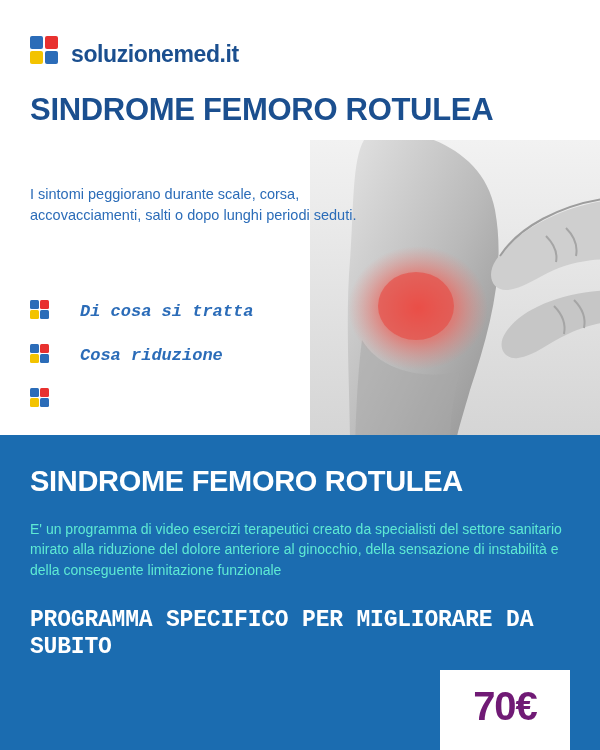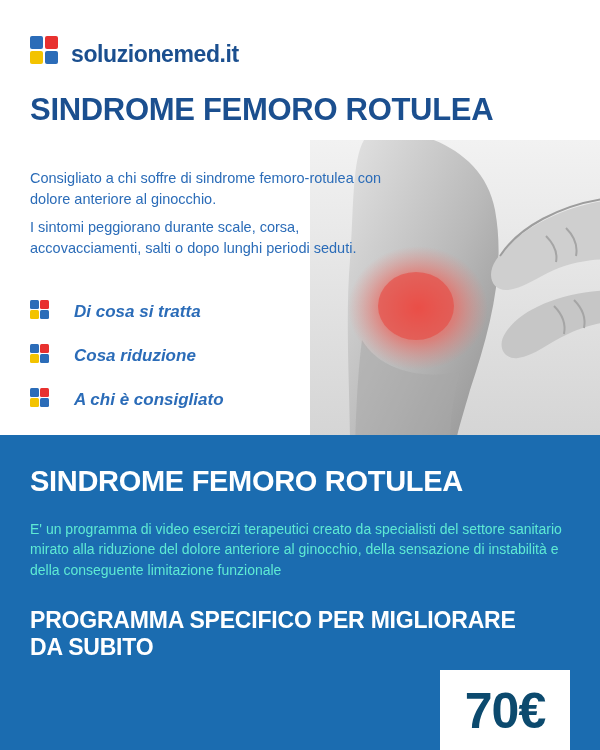--- a/index.html
+++ b/index.html
@@ -77,31 +77,32 @@
   .intro {
     position: absolute;
     left: 30px; top: 168px;
     width: 360px;
     font-size: 14.5px;
     line-height: 1.42;
     color: #2b6cb8;
     z-index: 5;
   }
   .intro p { margin: 0; }
-  .intro .p2 { margin-top: 8px; }
+  .intro .p2 { margin-top: 16px; }
 
   
   .bullets {
     position: absolute;
     left: 30px; top: 300px;
     z-index: 5;
   }
   .bullet {
-    display: flex; align-items: flex-end; gap: 22px;
+    display: flex; align-items: center; gap: 28px;
     margin-bottom: 22px;
+    font-family: Liberation Mono, monospace;
   }
   .bullet-mark {
     position: relative;
     width: 22px; height: 22px; flex: none;
   }
   .bullet-mark span {
     position: absolute;
     width: 9px; height: 9px;
     border-radius: 1.5px;
   }
@@ -144,38 +145,39 @@
   }
   .bp-cta {
     position: absolute;
     left: 30px; top: 172px;
     width: 520px;
     font-size: 23px;
     font-weight: bold;
     line-height: 1.18;
     color: #ffffff;
     letter-spacing: -0.2px;
+    font-family: Liberation Mono, monospace;
   }
 
   
   .price-box {
     position: absolute;
     left: 440px; top: 670px;
     width: 130px; height: 95px;
     background: #ffffff;
     z-index: 7;
     display: flex;
     align-items: flex-start;
     justify-content: center;
     padding-top: 16px;
   }
   .price-text {
-    font-size: 50px;
-    font-weight: bold;
-    color: #0c4a6e;
+    font-size: 40px;
+    font-weight: bold;
+    color: #701a75;
     letter-spacing: -1px;
     line-height: 1;
   }
 </style>
 </head>
 <body>
 
 <div class="page">
 
   <div class="logo-row">
@@ -224,21 +226,20 @@
       <path d="M244 166 C252 174 256 184 254 194" fill="none" stroke="#a5a5a5" stroke-width="2"></path>
       <path d="M264 160 C272 168 276 178 274 188" fill="none" stroke="#a5a5a5" stroke-width="2"></path>
 
       <rect x="0" y="0" width="290" height="295" fill="none"></rect>
     </svg>
   </div>
 
   <div class="title-main">SINDROME FEMORO ROTULEA</div>
 
   <div class="intro">
-    <p class="p1">Consigliato a chi soffre di sindrome femoro-rotulea con dolore anteriore al ginocchio.</p>
     <p class="p2">I sintomi peggiorano durante scale, corsa, accovacciamenti, salti o dopo lunghi periodi seduti.</p>
   </div>
 
   <div class="bullets">
     <div class="bullet">
       <span class="bullet-mark">
         <span class="sq1"></span>
           <span class="sq2"></span>
           <span class="sq3"></span>
           <span class="sq4"></span>
@@ -254,21 +255,20 @@
       </span>
       <span class="bullet-label">Cosa riduzione</span>
     </div>
     <div class="bullet">
       <span class="bullet-mark">
         <span class="sq1"></span>
           <span class="sq2"></span>
           <span class="sq3"></span>
           <span class="sq4"></span>
       </span>
-      <span class="bullet-label">A chi è consigliato</span>
     </div>
   </div>
 
   <div class="blue-panel">
     <div class="bp-title">SINDROME FEMORO ROTULEA</div>
     <div class="bp-body">E' un programma di video esercizi terapeutici creato da specialisti del settore sanitario mirato alla riduzione del dolore anteriore al ginocchio, della sensazione di instabilità e della conseguente limitazione funzionale</div>
     <div class="bp-cta">PROGRAMMA SPECIFICO PER MIGLIORARE DA SUBITO</div>
   </div>
 
   <div class="price-box">

